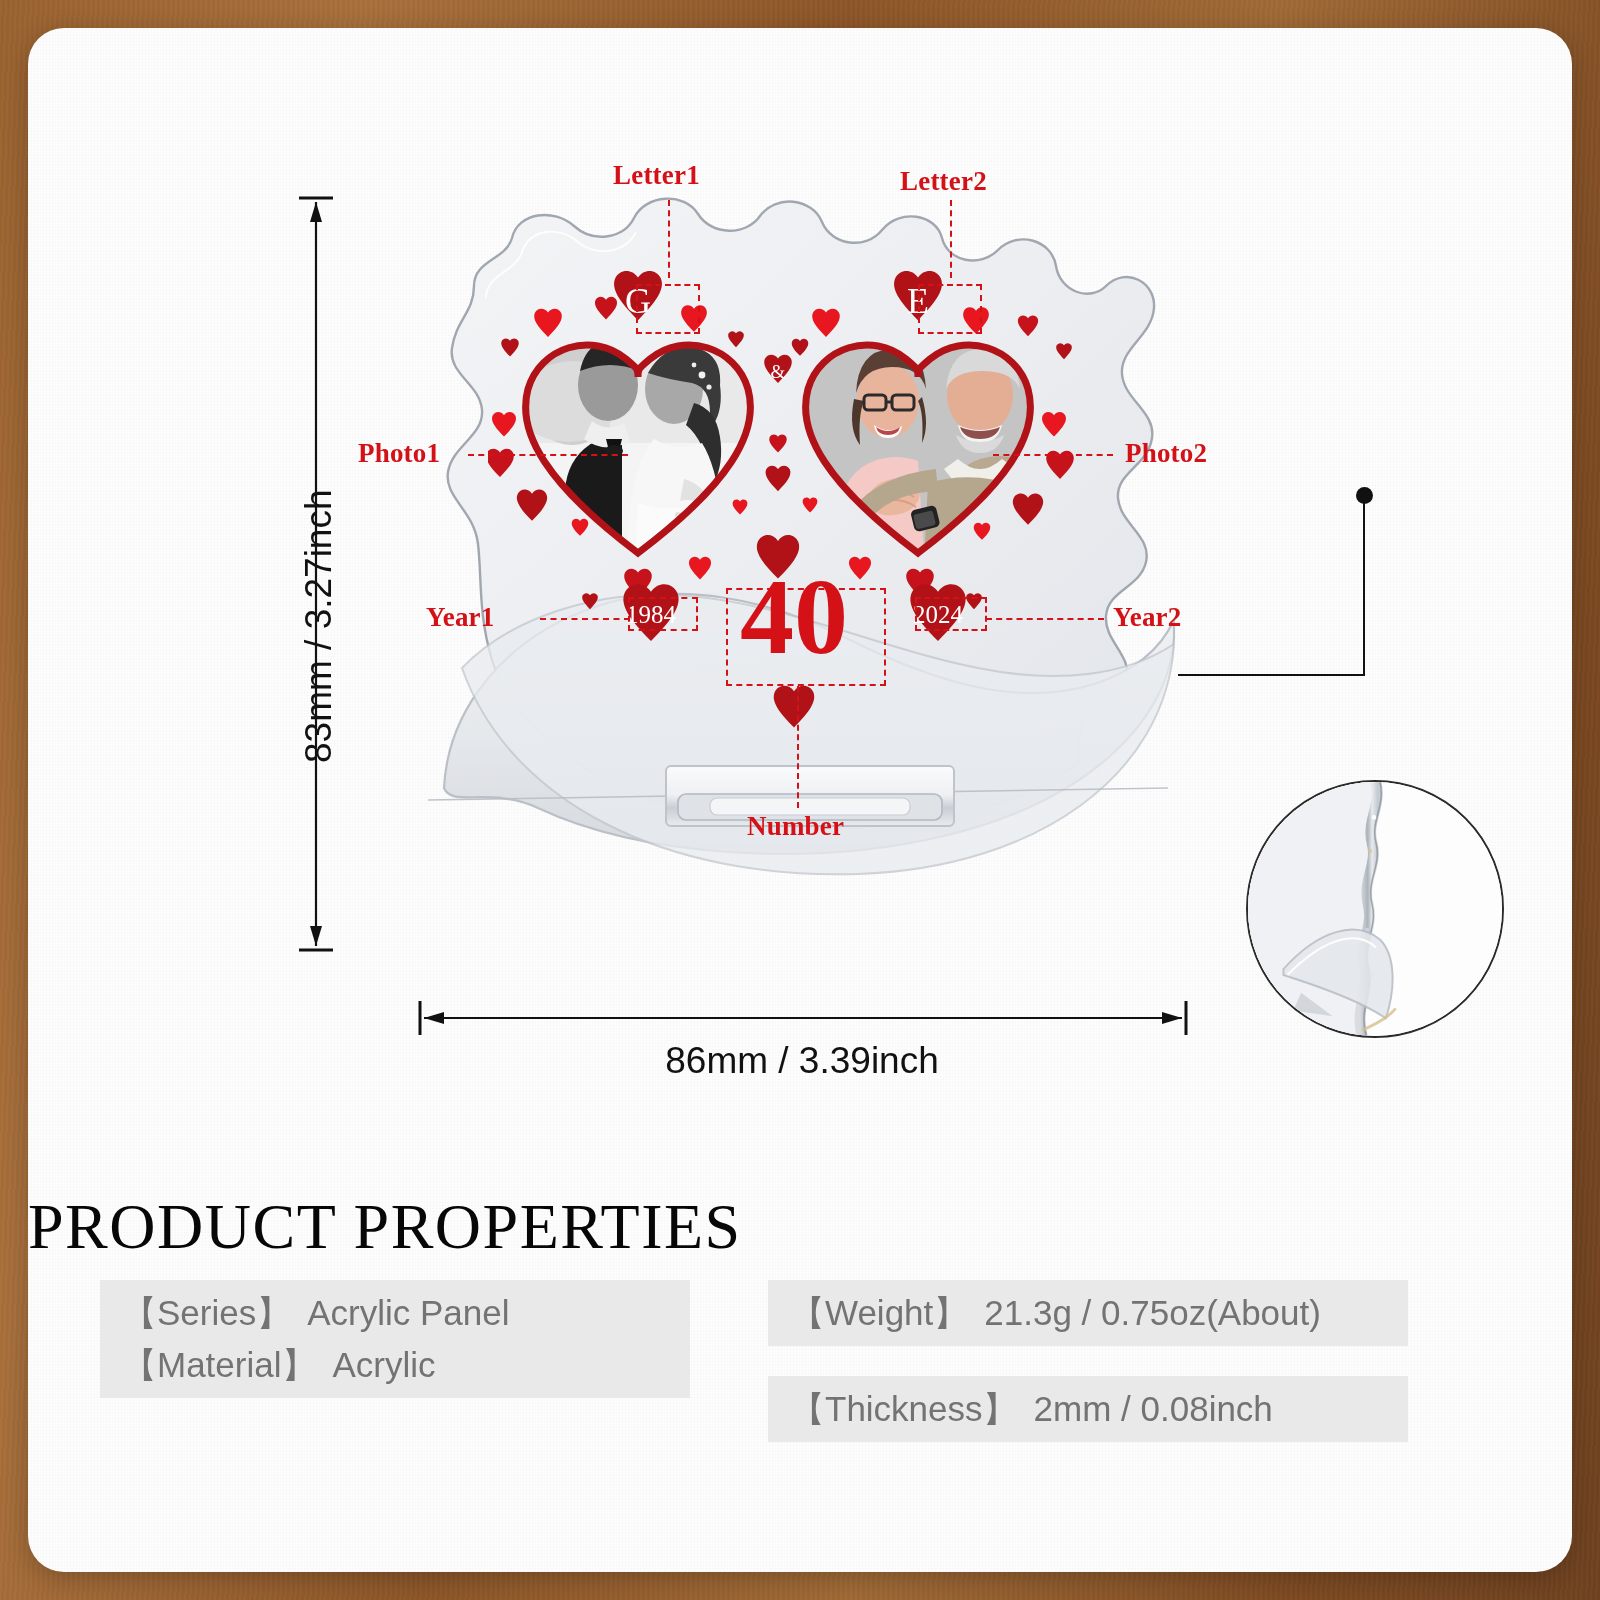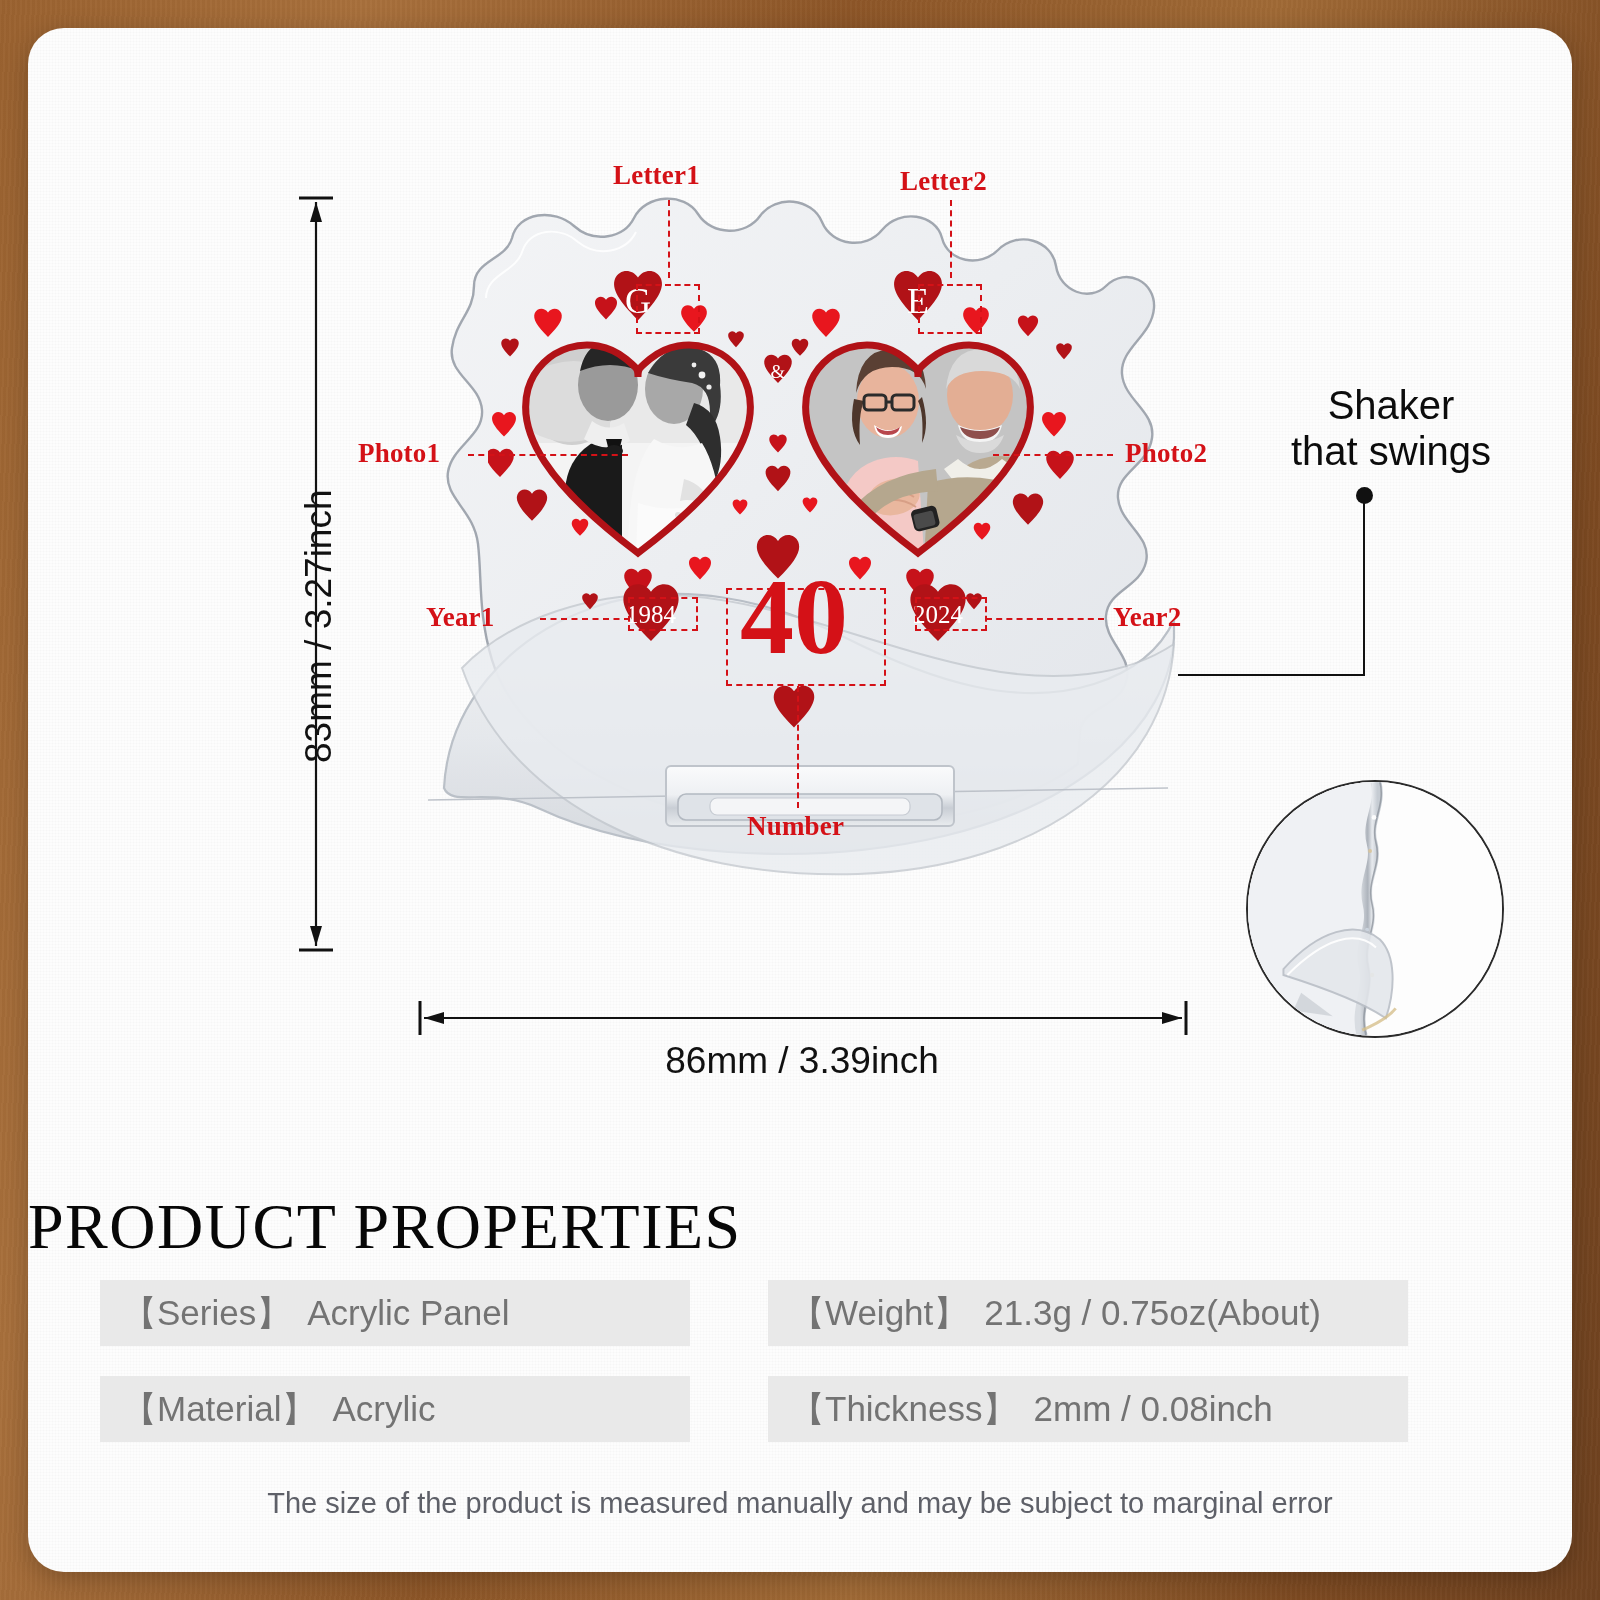--- a/index.html
+++ b/index.html
@@ -502,24 +502,20 @@
 
       <svg class="abs" style="left:370px; top:965px; width:810px; height:50px;" viewBox="0 0 810 50">
         <line x1="22" y1="8" x2="22" y2="42" stroke="#111" stroke-width="3"></line>
         <line x1="788" y1="8" x2="788" y2="42" stroke="#111" stroke-width="3"></line>
         <line x1="26" y1="25" x2="784" y2="25" stroke="#111" stroke-width="2.2"></line>
         <polygon points="26,25 46,19 46,31" fill="#111"></polygon>
         <polygon points="784,25 764,19 764,31" fill="#111"></polygon>
       </svg>
       <div class="dim" style="left:0; top:1012px; width:1548px; text-align:center;">86mm / 3.39inch</div>
 
-      <div id="callout-text">
-        <span>Shaker</span><br>
-        <span>that swings</span>
-      </div>
       <div id="callout-dot"></div>
       <div id="callout-vline"></div>
       <div id="callout-hline"></div>
 
       <div id="thick-circle">
         <svg id="thick-svg" viewBox="0 0 258 258">
           <defs>
             <linearGradient id="edgeG" x1="0" y1="0" x2="1" y2="0">
               <stop offset="0%" stop-color="#d9dde2"></stop>
               <stop offset="45%" stop-color="#aeb4bc"></stop>
@@ -567,27 +563,26 @@
       <div class="pp-box" style="left:72px;  top:1252px; width:590px;">
         <span class="pp-key">【Series】</span>
         <span class="pp-val">Acrylic Panel</span>
       </div>
 
       <div class="pp-box" style="left:740px; top:1252px; width:640px;">
         <span class="pp-key">【Weight】</span>
         <span class="pp-val">21.3g / 0.75oz(About)</span>
       </div>
 
-      <div class="pp-box" style="left:72px;  top:1348px; width:590px;">
+      <div class="pp-box" style="left:72px;  top:1304px; width:590px;">
         <span class="pp-key">【Material】</span>
         <span class="pp-val">Acrylic</span>
       </div>
 
       <div class="pp-box" style="left:740px; top:1348px; width:640px;">
         <span class="pp-key">【Thickness】</span>
         <span class="pp-val">2mm / 0.08inch</span>
       </div>
 
-      <div id="pp-note">The size of the product is measured manually and may be subject to marginal error</div>
 
     </div>
   </div>
 </div>
 
 </body></html>

